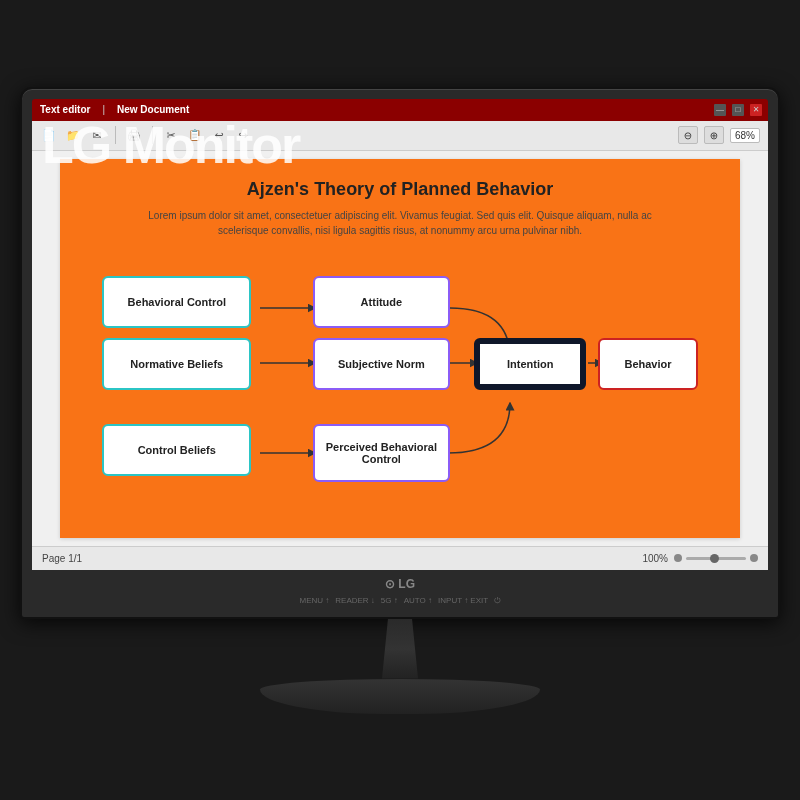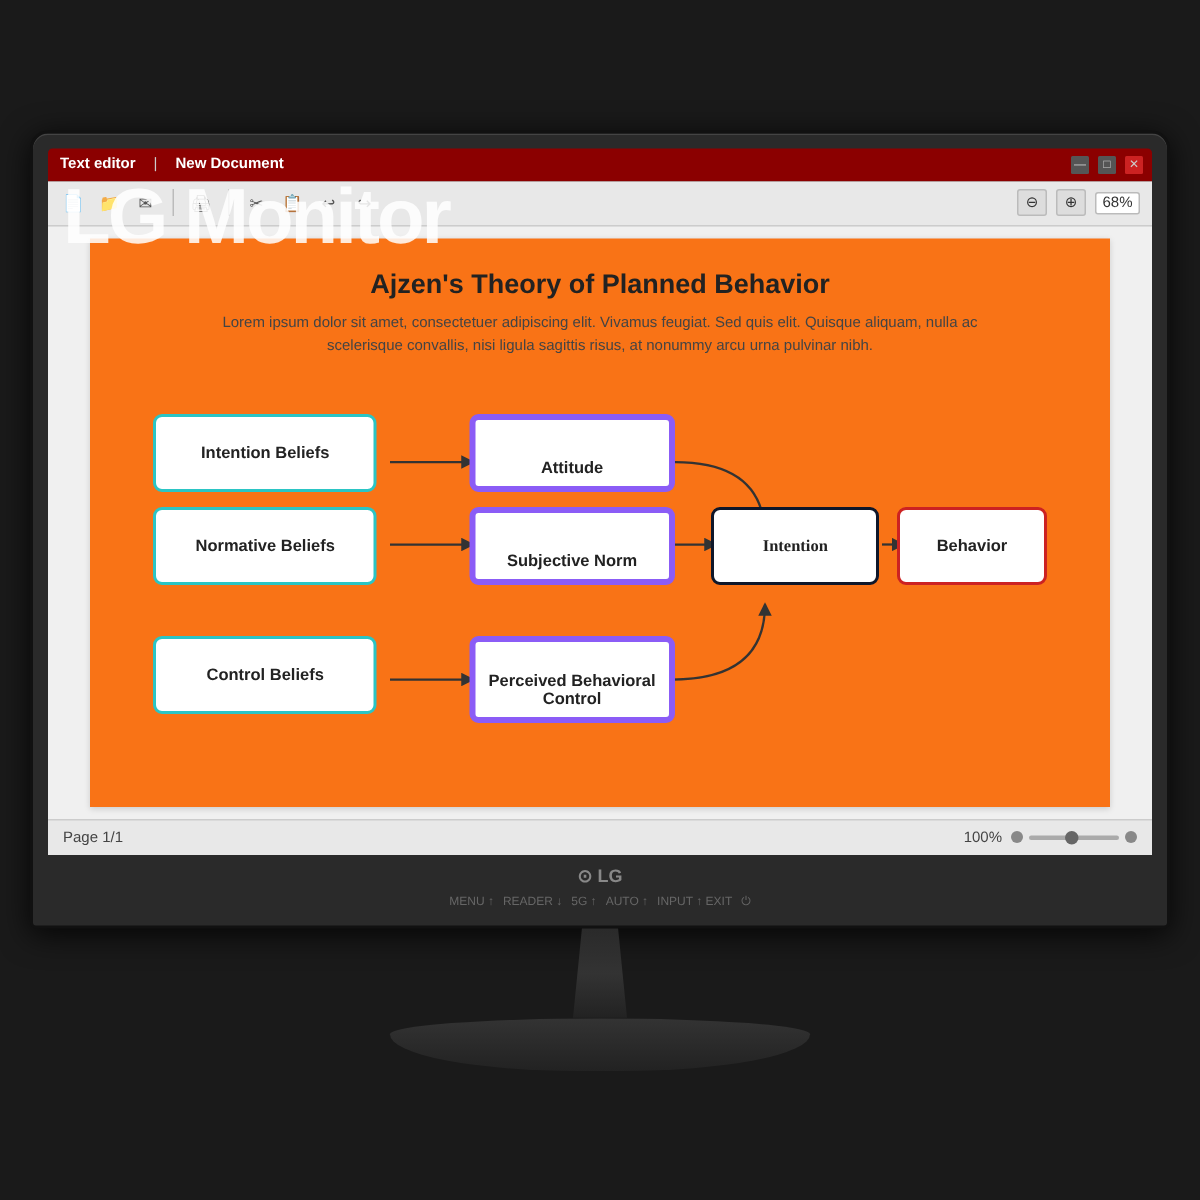--- a/index.html
+++ b/index.html
@@ -208,28 +208,26 @@
       border-radius: 6px;
       padding: 6px;
       background: #fff;
     }
 
     .box-teal {
       border: 2px solid #2bc5c5;
     }
 
     .box-dark {
-      border: 4px solid #8b5cf6;
+      border: 2px solid #8b5cf6;
       background: #fff;
-      align-items: flex-end;
     }
 
     .box-orange {
-      border: 2px solid #0f172a;
-      font-family: Liberation Serif, serif;
+      border: 6px solid #0f172a;
     }
 
     .box-red {
       border: 2px solid #cc2222;
     }
 
     
     .status-bar {
       background: #e8e8e8;
       border-top: 1px solid #ccc;
@@ -401,21 +399,21 @@
             <line x1="498" y1="105" x2="512" y2="105" stroke="#333" stroke-width="1.5" marker-end="url(#arrowhead)"></line>
 
             <line x1="170" y1="195" x2="225" y2="195" stroke="#333" stroke-width="1.5" marker-end="url(#arrowhead)"></line>
 
             <path d="M 358 195 Q 420 195 420 145" stroke="#333" stroke-width="1.5" fill="none" marker-end="url(#arrowhead)"></path>
           </svg>
 
           <div class="diagram-boxes">
 
             <div class="box box-teal" style="left:2%;top:18px;width:24%;height:52px;">
-              <span>Intention Beliefs</span>
+              <span>Behavioral Control</span>
             </div>
             <div class="box box-dark" style="left:36%;top:18px;width:22%;height:52px;">
               <span>Attitude</span>
             </div>
 
             <div class="box box-teal" style="left:2%;top:80px;width:24%;height:52px;">
               <span>Normative Beliefs</span>
             </div>
             <div class="box box-dark" style="left:36%;top:80px;width:22%;height:52px;">
               <span>Subjective Norm</span>

